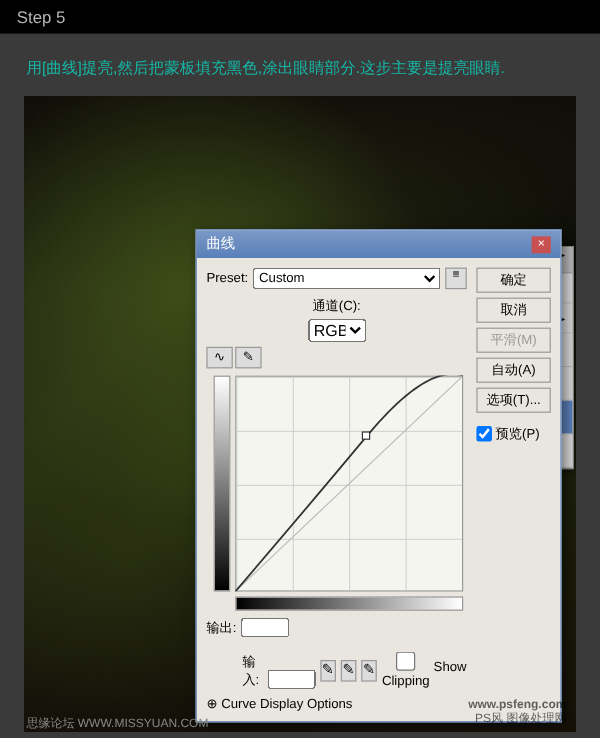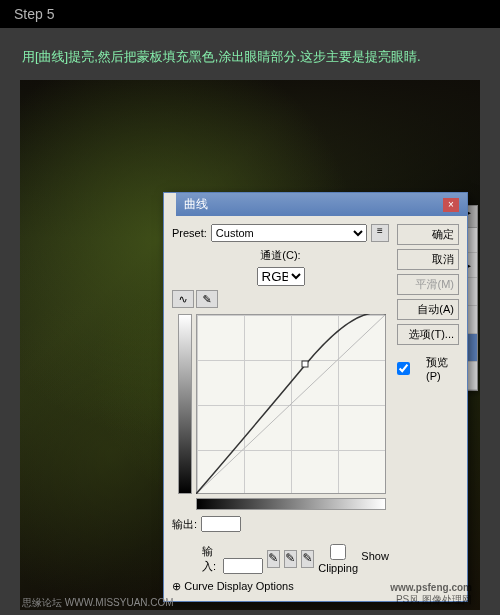--- a/index.html
+++ b/index.html
@@ -1,18 +1,18 @@
 <!DOCTYPE html>
 <html><head>
 <meta charset="utf-8">
 <style>
 * { margin: 0; padding: 0; box-sizing: border-box; font-family: "Microsoft YaHei", SimSun, sans-serif; }
 body { background: #3a3a3a; width: 500px; height: 615px; overflow: hidden; position: relative; }
 .step-header { background: #000; color: #b5b5b5; padding: 6px 14px; font-size: 14px; font-family: Arial; }
-.instruction { color: #86efac; font-size: 13px; padding: 20px 22px 14px; }
+.instruction { color: #14b8a6; font-size: 13px; padding: 20px 22px 14px; }
 .canvas { position: relative; margin-left: 20px; width: 460px; height: 530px; background: linear-gradient(135deg, #1a1f0e 0%, #2a2f15 30%, #0d0e08 60%, #1a1506 100%); overflow: hidden; }
 .texture { position: absolute; inset: 0; background: radial-gradient(circle at 30% 30%, rgba(70,90,25,0.7), transparent 40%), radial-gradient(circle at 45% 55%, rgba(60,75,20,0.6), transparent 35%), radial-gradient(circle at 20% 70%, rgba(55,65,20,0.5), transparent 30%), linear-gradient(180deg, rgba(15,12,8,0.9) 0%, transparent 30%, rgba(40,50,15,0.4) 60%, rgba(20,15,8,0.7) 100%); }
 
 
 .layers-panel { position: absolute; right: 2px; top: 125px; width: 222px; background: #d6d6d6; border: 1px solid #888; font-size: 11px; box-shadow: 2px 2px 6px rgba(0,0,0,0.4); }
 .panel-tabs { display: flex; background: #b8b8b8; border-bottom: 1px solid #999; }
 .panel-tab { padding: 3px 8px; background: #d6d6d6; border-right: 1px solid #999; font-size: 11px; }
 .panel-tab.active { background: #d6d6d6; }
 .panel-tabs .min-btn { margin-left: auto; padding: 0 6px; cursor: pointer; }
 .panel-row { display: flex; align-items: center; padding: 3px 6px; gap: 4px; background: #d6d6d6; border-bottom: 1px solid #bbb; }
@@ -32,21 +32,21 @@
 .layer-thumb.mask-white { background: #fff; }
 .layer-thumb.mask-eyes { background: #000; position: relative; }
 .layer-thumb.mask-eyes::before, .layer-thumb.mask-eyes::after { content: ''; position: absolute; width: 3px; height: 3px; background: #fff; top: 9px; border-radius: 50%; }
 .layer-thumb.mask-eyes::before { left: 5px; }
 .layer-thumb.mask-eyes::after { left: 12px; }
 .layer-thumb.photo { background: linear-gradient(#8a7050, #6a5838); }
 .layer-name { font-size: 11px; flex: 1; }
 
 
 .curves-dialog { position: absolute; right: 12px; bottom: 8px; width: 305px; background: #e8e6de; border: 1px solid #5a7fb8; box-shadow: 3px 3px 10px rgba(0,0,0,0.5); font-size: 11px; }
-.dialog-title { background: linear-gradient(#7a99c8, #5a7fb8); color: white; padding: 3px 8px; font-size: 12px; display: flex; align-items: center; margin-left: 12px; }
+.dialog-title { background: linear-gradient(#7a99c8, #5a7fb8); color: white; padding: 3px 8px; font-size: 12px; display: flex; align-items: center; }
 .dialog-title .close-btn { margin-left: auto; width: 16px; height: 14px; background: #c85050; color: white; text-align: center; font-size: 10px; line-height: 13px; cursor: pointer; }
 .dialog-body { padding: 8px; display: flex; gap: 8px; }
 .dialog-left { flex: 1; }
 .preset-row { display: flex; align-items: center; gap: 4px; margin-bottom: 6px; }
 .preset-row select { flex: 1; font-size: 11px; height: 18px; }
 .icon-btn { width: 18px; height: 18px; border: 1px solid #999; background: #ddd; font-size: 10px; text-align: center; }
 .channel-row { display: flex; align-items: center; gap: 4px; margin-bottom: 4px; flex-direction: column; }
 .tool-row { display: flex; gap: 2px; margin-bottom: 6px; }
 .tool-btn { width: 22px; height: 18px; border: 1px solid #999; background: #ddd; font-size: 11px; text-align: center; line-height: 16px; }
 .curve-area { position: relative; width: 190px; height: 180px; margin-left: 24px; }
@@ -55,23 +55,23 @@
 .curve-line { position: absolute; inset: 0; }
 .y-gradient { position: absolute; left: -18px; top: 0; width: 14px; height: 180px; background: linear-gradient(#fff, #000); border: 1px solid #999; }
 .x-gradient { margin-left: 24px; margin-top: 4px; width: 190px; height: 12px; background: linear-gradient(90deg, #000, #fff); border: 1px solid #999; }
 .output-row { display: flex; align-items: flex-end; gap: 4px; margin-top: 6px; }
 .output-row input { width: 40px; height: 16px; font-size: 10px; }
 .eyedropper-row { display: flex; gap: 4px; margin-top: 6px; align-items: center; }
 .eyedropper { width: 20px; height: 18px; border: 1px solid #999; background: #ddd; font-size: 12px; text-align: center; }
 .display-options { margin-top: 6px; font-size: 11px; }
 .display-options::before { content: '⊕ '; }
 .dialog-right { width: 62px; display: flex; flex-direction: column; gap: 4px; }
-.dlg-btn { border: 1px solid #999; background: #e8e6de; padding: 2px 4px; font-size: 11px; text-align: right; cursor: pointer; }
+.dlg-btn { border: 1px solid #999; background: #e8e6de; padding: 2px 4px; font-size: 11px; text-align: center; cursor: pointer; }
 .dlg-btn.disabled { color: #999; }
-.preview-check { display: flex; align-items: center; gap: 16px; margin-top: 6px; font-size: 11px; }
+.preview-check { display: flex; align-items: center; gap: 3px; margin-top: 6px; font-size: 11px; }
 
 .watermark { position: absolute; right: 8px; bottom: 4px; color: rgba(0,0,0,0.6); font-size: 10px; text-align: right; line-height: 1.2; }
 .watermark .url { font-family: Arial; font-weight: bold; margin-left: 20px; }
 .footer-credit { position: absolute; left: 2px; bottom: 0; color: #888; font-size: 10px; }
 </style>
 </head>
 <body>
 
 <div class="step-header">Step 5</div>
 <div class="instruction">用[曲线]提亮,然后把蒙板填充黑色,涂出眼睛部分.这步主要是提亮眼睛.</div>

